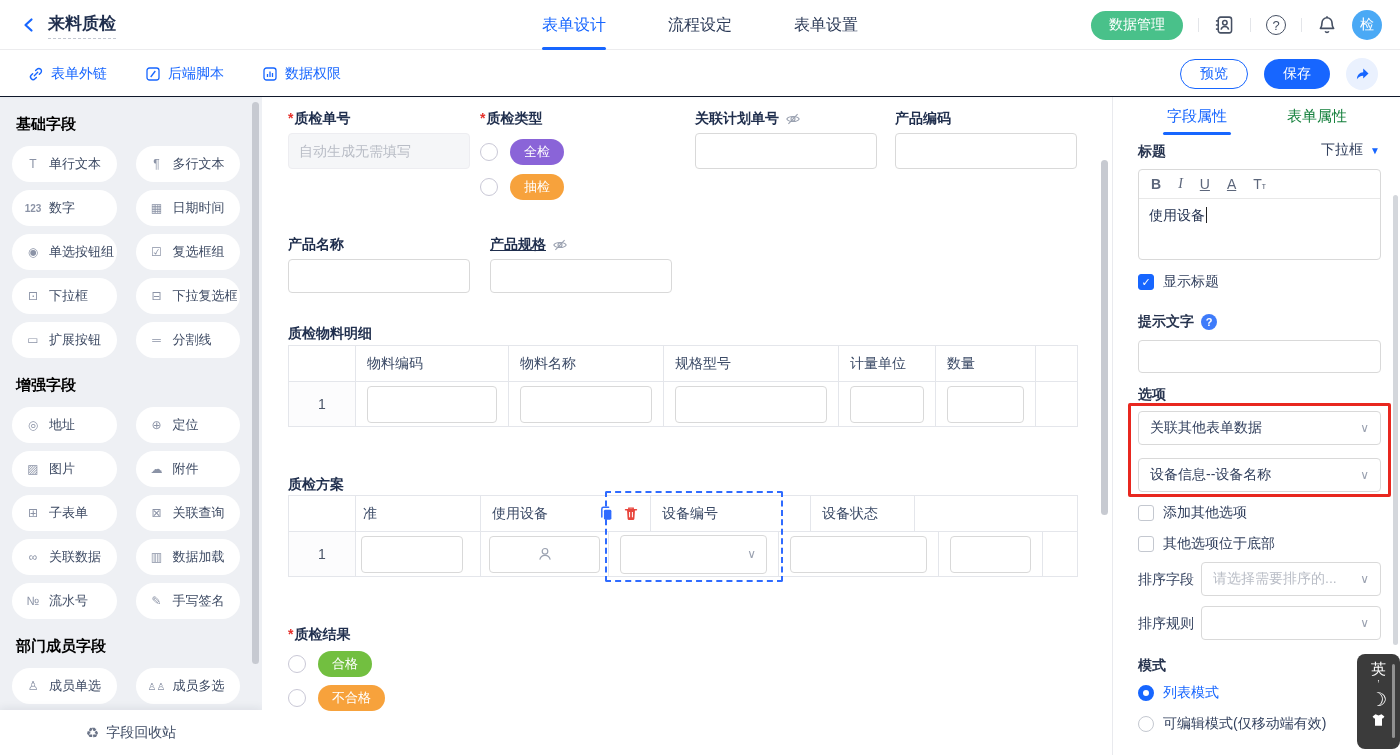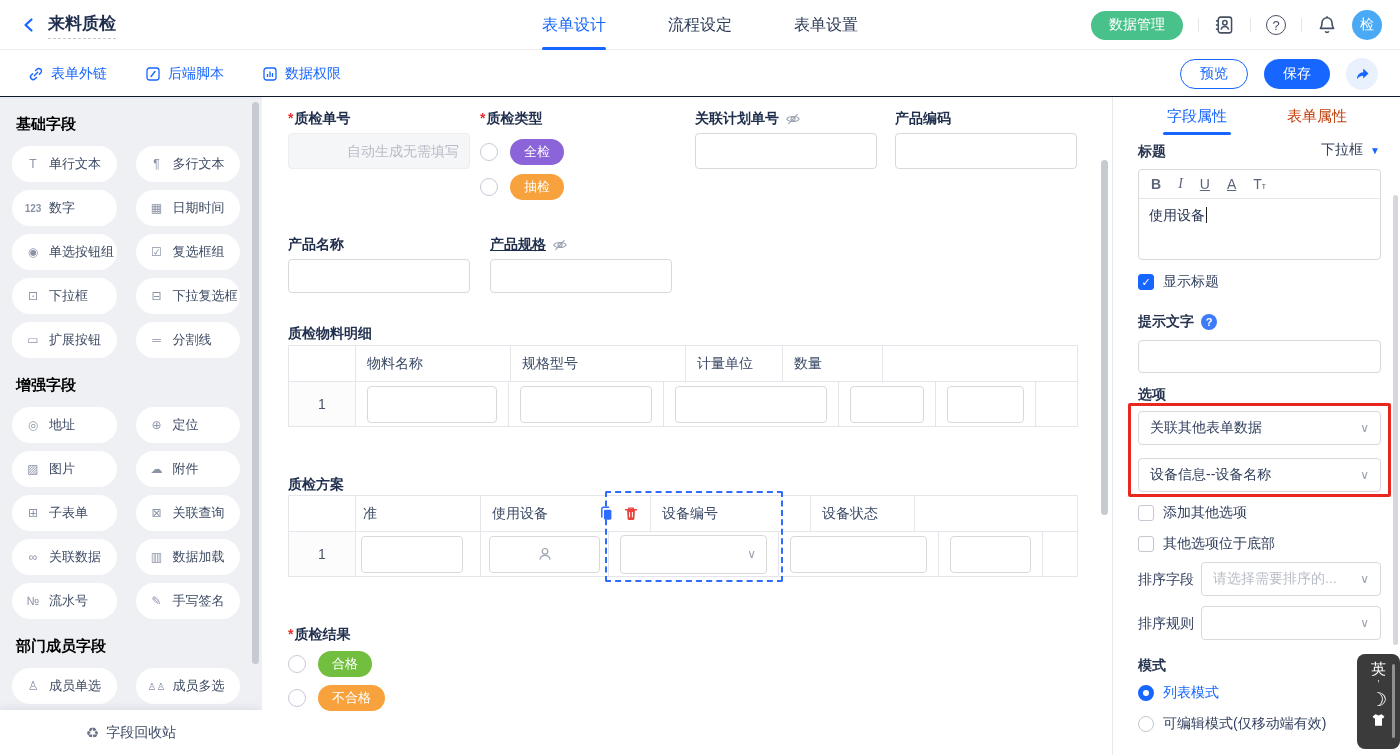--- a/index.html
+++ b/index.html
@@ -55,21 +55,21 @@
   .recycle-ico { color:#6b7488; font-size:15px; }
 
   
   .scrollthumb { position:absolute; background:#c7cad1; border-radius:4px; z-index:8; }
 
   
   .canvas { position:absolute; left:262px; top:97px; width:850px; height:658px; background:#fff; overflow:hidden; }
   .f-label { position:absolute; font-size:14px; font-weight:600; color:#1f2e4d; display:flex; align-items:center; gap:6px; }
   .star { color:#e5312b; margin-right:1px; }
   .inp { position:absolute; height:36px; border:1px solid #d9d9d9; border-radius:4px; background:#fff;
-         font-size:14px; padding:0 10px; color:#333; outline:none; font-family:inherit;text-align:right; }
+         font-size:14px; padding:0 10px; color:#333; outline:none; font-family:inherit; }
   .inp.disabled { background:#f5f6f8; border-color:#ededf1; }
   .inp::placeholder { color:#b9bdc6; }
   .radio-row { position:absolute; display:flex; align-items:center; gap:12px; }
   .radio { width:18px; height:18px; border:1px solid #c9c8d6; border-radius:50%; background:#fff; flex:none; cursor:pointer; }
   .badge { height:26px; padding:0 14px; border-radius:13px; color:#fff; font-size:13px; display:flex; align-items:center; }
   .sec-title { position:absolute; font-size:14px; font-weight:600; color:#1f2e4d; }
 
   .tbl { position:absolute; border:1px solid #e4e6eb; background:#fff; }
   .trow { display:flex; }
   .trow.thead .tc { height:35px; font-size:14px; color:#3b4a66; }
@@ -81,21 +81,21 @@
   .sel-overlay { position:absolute; border:2px dashed #2f6bff; border-radius:2px; pointer-events:none; z-index:3; }
   .hdr-icons { display:flex; gap:8px; margin-left:auto; align-items:center; }
   .selectbox { width:100%; height:39px; border:1px solid #d9d9d9; border-radius:4px; background:#fff;
                display:flex; align-items:center; justify-content:flex-end; padding:0 10px; cursor:pointer; }
   .chev { color:#9aa1b0; font-size:12px; }
   .person-cell { justify-content:center; }
 
   
   .panel { position:absolute; left:1112px; top:97px; width:288px; height:658px; background:#fff;
            border-left:1px solid #e9eaee; }
-  .p-tab { position:absolute; top:10px; font-size:15px; color:#c2410c; cursor:pointer; text-align:center; width:80px; }
+  .p-tab { position:absolute; top:10px; font-size:15px; color:#15803d; cursor:pointer; text-align:center; width:80px; }
   .p-tab.active { color:#1766ff; }
   .p-tab.active::after { content:""; position:absolute; left:6px; right:6px; bottom:-9px; height:3px;
                          background:#1766ff; border-radius:2px; }
   .plabel { position:absolute; font-size:14px; color:#27344f; font-weight:600; }
   .plabel.normal { font-weight:400; color:#33415e; }
   .type-dd { position:absolute; right:20px; top:44px; display:flex; align-items:center; gap:7px; cursor:pointer; }
   .type-dd .t { font-size:14px; color:#33415e; }
   .caret { color:#1766ff; font-size:10px; }
   .editor { position:absolute; left:25px; top:72px; width:243px; height:91px; border:1px solid #d9d9d9; border-radius:4px; }
   .ed-toolbar { height:29px; border-bottom:1px solid #e8e8e8; display:flex; align-items:center; gap:17px; padding:0 12px;
@@ -387,20 +387,23 @@
         <circle cx="8" cy="8" r="2" fill="none" stroke="#9aa1b0" stroke-width="1.1"></circle>
         <line x1="3.4" y1="12.8" x2="12.6" y2="3.2" stroke="#9aa1b0" stroke-width="1.1"></line>
       </svg>
     </div>
     <input class="inp" style="left: 228px; top: 162px; width: 182px; height: 34px;">
 
     <div class="sec-title" style="left:26px; top:228px;">质检物料明细</div>
     <div class="tbl" style="left:26px; top:248px; width:790px;">
       <div class="trow thead">
         <div class="tc" style="width:67px;"></div>
+        <div class="tc" style="width:153px;">
+            <span>物料编码</span>
+          </div>
         <div class="tc" style="width:155px;">
             <span>物料名称</span>
           </div>
         <div class="tc" style="width:175px;">
             <span>规格型号</span>
           </div>
         <div class="tc" style="width:97px;">
             <span>计量单位</span>
           </div>
         <div class="tc" style="width:100px;">

